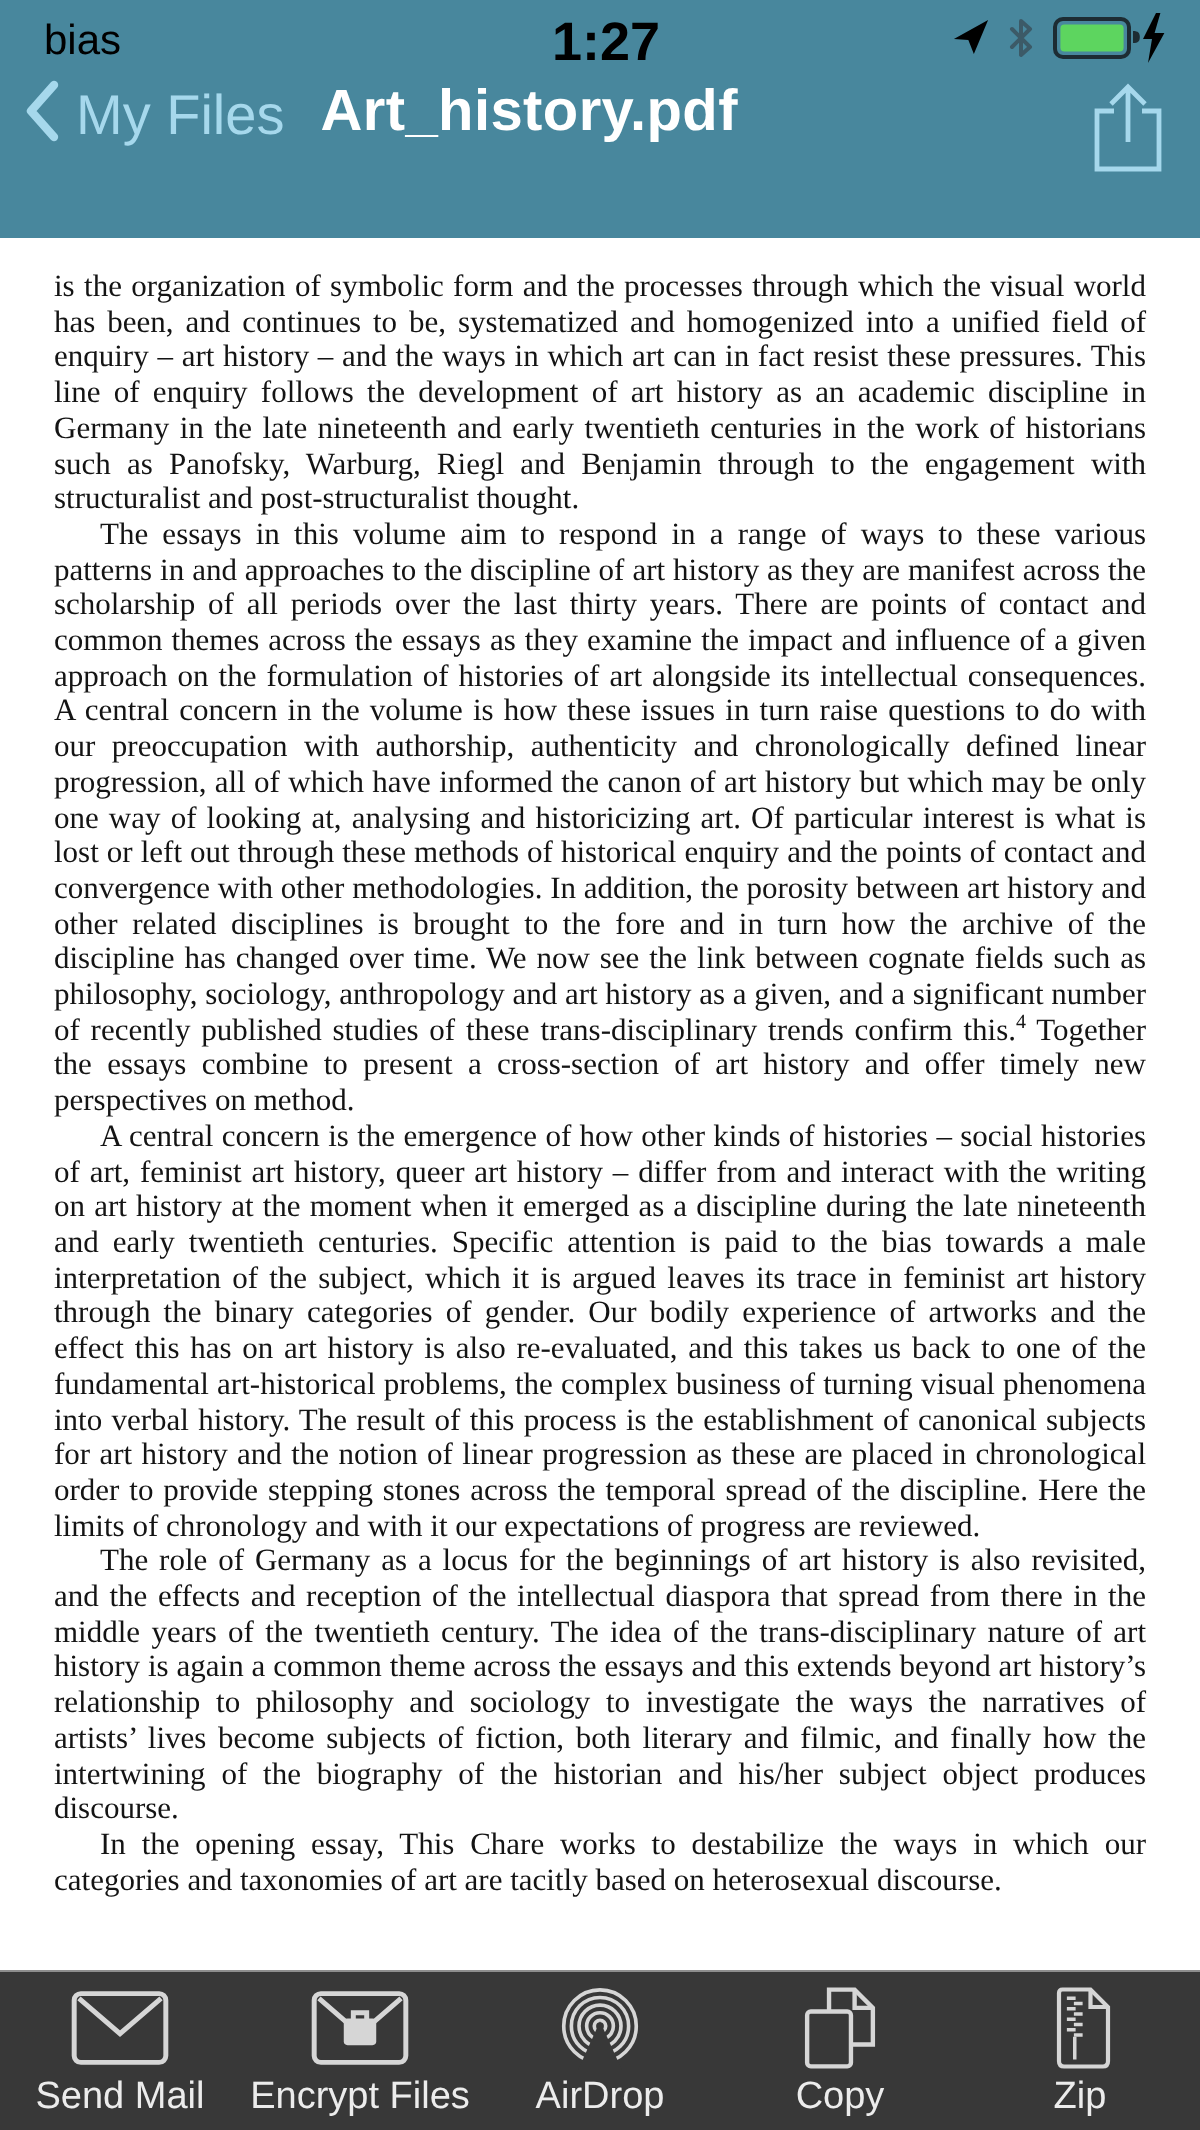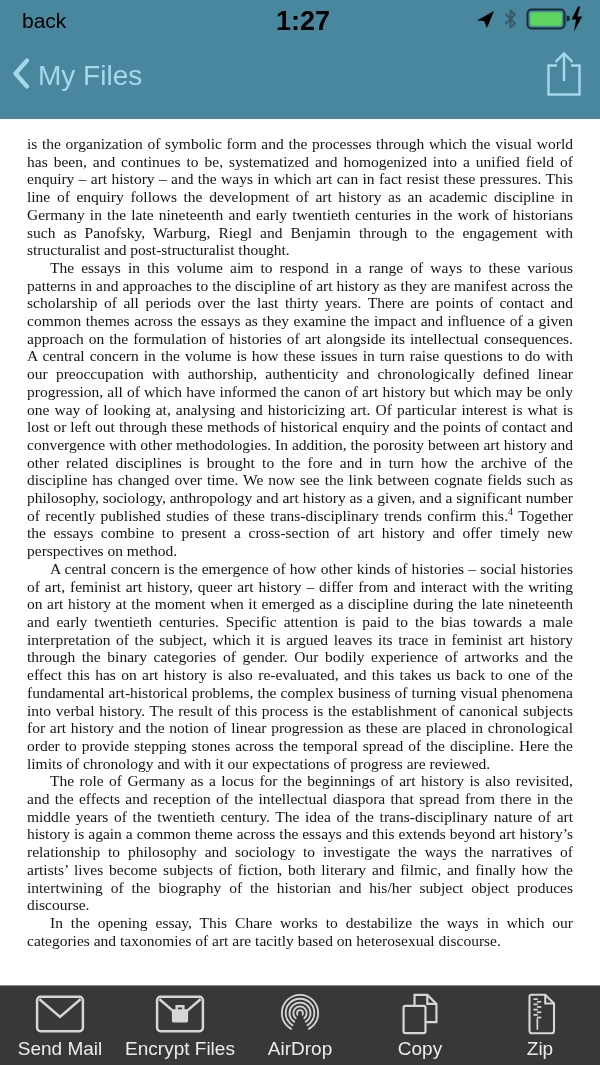--- a/index.html
+++ b/index.html
@@ -17,21 +17,21 @@
   html,body{margin:0;padding:0;}
   body{width:600px;height:1065px;font-family:"Liberation Sans",sans-serif;background:#fff;}
   .phone{width:600px;height:1065px;display:flex;flex-direction:column;overflow:hidden;position:relative;background:#fff;}
 
   
   .topbar{background:var(--nav-background);flex:0 0 119px;display:flex;flex-direction:column;}
   .statusbar{height:40px;display:flex;align-items:center;padding:2px 16px 0 22px;color:var(--status-text);}
   .sb-left{flex:1;font-size:21px;}
   .sb-center{flex:0 0 auto;font-size:27px;font-weight:600;}
   .sb-right{flex:1;display:flex;align-items:center;justify-content:flex-end;gap:8px;}
-  .navbar{height:79px;display:flex;align-items:center;padding:0 16px 8px 12px;}
+  .navbar{height:79px;display:flex;align-items:flex-start;padding:0 16px 8px 12px;}
   .back-group{display:flex;align-items:center;gap:8px;cursor:pointer;}
   .back-label{color:var(--back-tint);font-size:28px;}
   .nav-title{color:var(--title-color);font-size:29px;font-weight:bold;margin-left:18px;letter-spacing:0.2px;}
   .nav-spacer{flex:1;}
   .share-btn{display:flex;align-items:center;justify-content:center;cursor:pointer;}
 
   
   .content{flex:1 1 auto;background:#ffffff;padding:16px 27px 0 27px;overflow:hidden;
            font-family:"Liberation Serif",serif;font-size:15.5px;line-height:17.7px;
            color:var(--body-text);text-align:justify;}
@@ -48,21 +48,21 @@
   .tool svg{display:block;}
 </style>
 </head>
 <body>
 
 <div class="phone">
 
   <div class="topbar">
 
     <div class="statusbar">
-      <div class="sb-left">back</div>
+      <div class="sb-left">bias</div>
       <div class="sb-center">1:27</div>
       <div class="sb-right">
         <span>
           <svg width="19" height="19" viewBox="0 0 20 20">
               <path d="M1 11 L19 1 L11.5 19 L8.6 11.6 Z" fill="#000"></path>
             </svg>
         </span>
         <span>
           <svg width="15" height="22" viewBox="0 0 14 22">
               <path d="M2.5 6.5 L11.5 15.5 L7 19.5 L7 2.5 L11.5 6.5 L2.5 15.5" fill="none" stroke="#3c5a67" stroke-width="2" stroke-linejoin="round" stroke-linecap="round"></path>
@@ -81,20 +81,21 @@
 
     <div class="navbar">
       <div class="back-group">
         <span>
           <svg width="18" height="31" viewBox="0 0 18 31">
               <path d="M15 2.5 L3.5 15.5 L15 28.5" fill="none" stroke="var(--back-tint)" stroke-width="4.2" stroke-linecap="round" stroke-linejoin="round"></path>
             </svg>
         </span>
         <span class="back-label">My Files</span>
       </div>
+      <div class="nav-title">Art_history.pdf</div>
       <div class="nav-spacer"></div>
       <div class="share-btn">
         <span>
           <svg width="40" height="48" viewBox="0 0 40 48">
             <path d="M13 15.5 H4.5 V44.5 H35.5 V15.5 H27" fill="none" stroke="var(--back-tint)" stroke-width="2.4"></path>
             <path d="M20 31 V4.5 M11.5 12 L20 3.5 L28.5 12" fill="none" stroke="var(--back-tint)" stroke-width="2.4"></path>
           </svg>
         </span>
       </div>
     </div>

